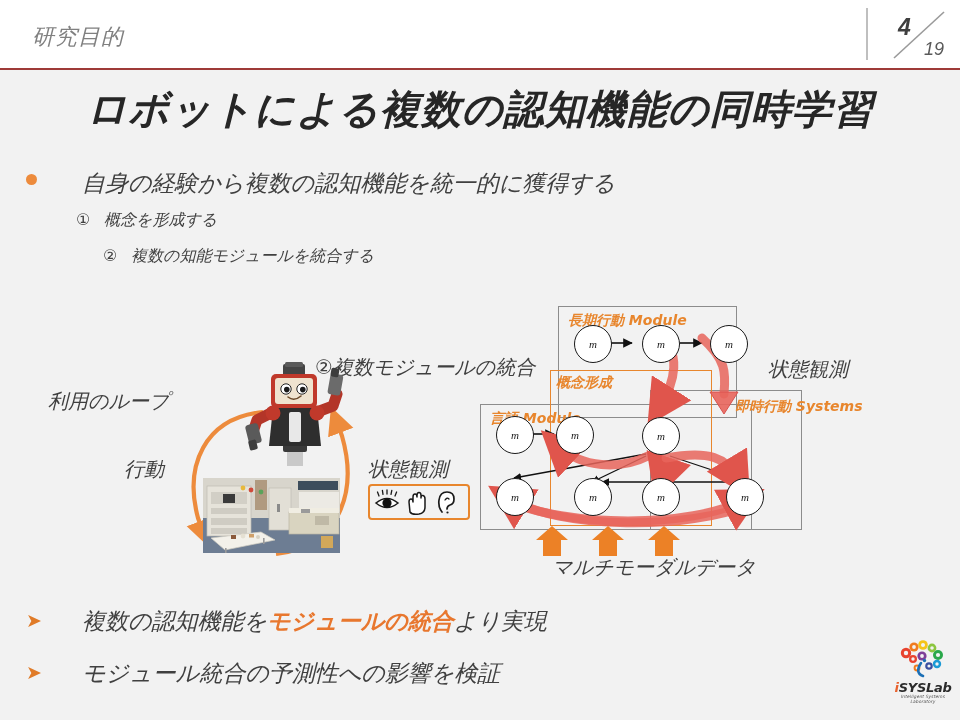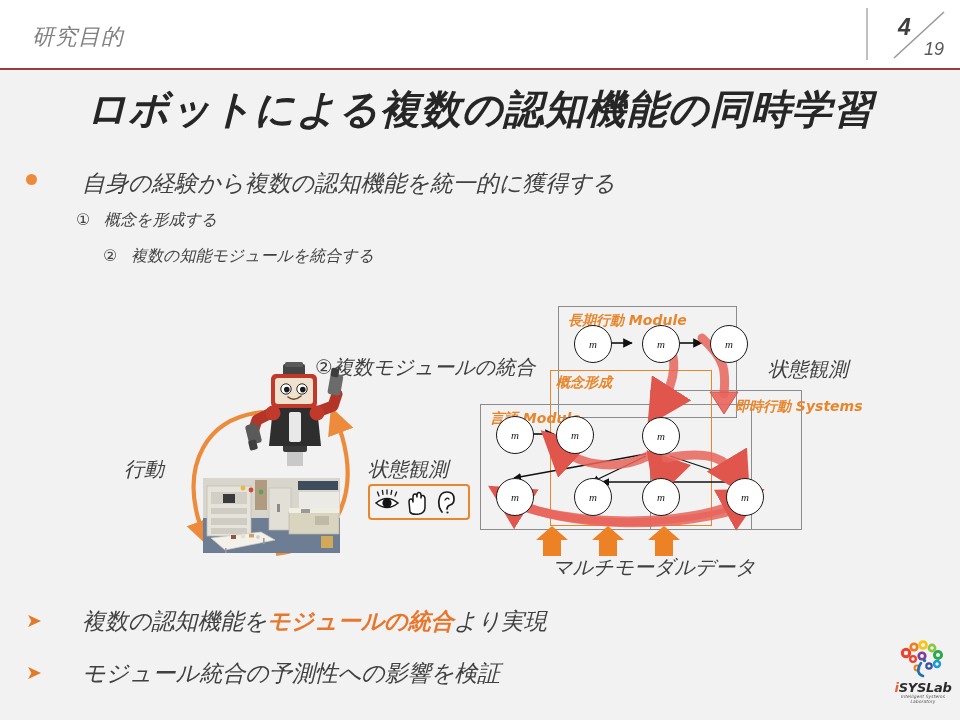--- a/index.html
+++ b/index.html
@@ -157,20 +157,21 @@
     <span class="txt">自身の経験から複数の認知機能を統一的に獲得する</span>
   </div>
 
   <div class="subitem" style="left:76px;top:210px;">
     <span class="num">①</span><span>概念を形成する</span>
   </div>
   <div class="subitem" style="left:68px;top:246px;margin-left:35px;">
     <span class="num">②</span><span>複数の知能モジュールを統合する</span>
   </div>
 
+  <div class="dlabel" style="left:48px;top:388px;">利用のループ</div>
   <div class="dlabel" style="left:315px;top:354px;">②複数モジュールの統合</div>
   <div class="dlabel" style="left:768px;top:356px;">状態観測</div>
   <div class="dlabel" style="left:124px;top:456px;">行動</div>
   <div class="dlabel" style="left:368px;top:456px;">状態観測</div>
   <div class="dlabel" style="left:508px;top:554px;margin-left:44px;">マルチモーダルデータ</div>
 
   <svg style="position:absolute;left:160px;top:396px;width:210px;height:180px;">
     <defs>
       <marker id="oarrow" markerWidth="7" markerHeight="7" refX="3.2" refY="3.2" orient="auto">
         <path d="M0,0 L6.6,3.2 L0,6.4 z" fill="#ed8b3c"></path>

